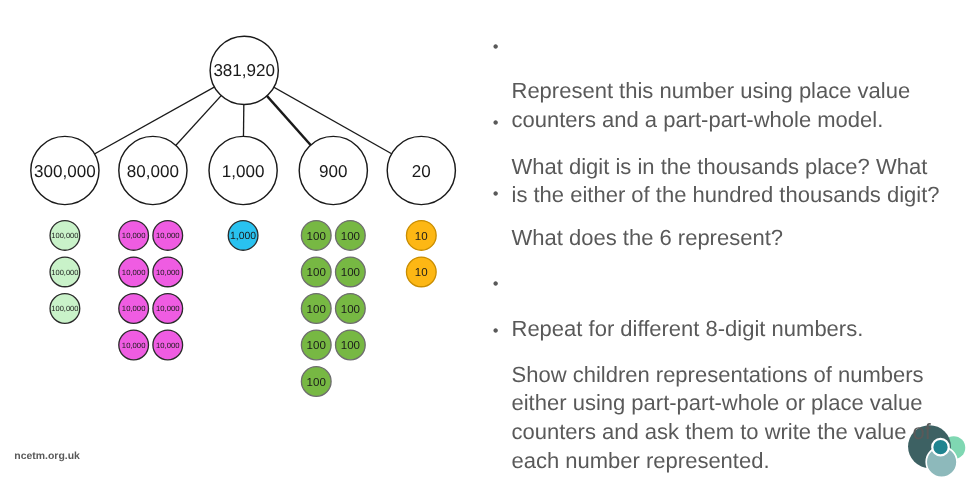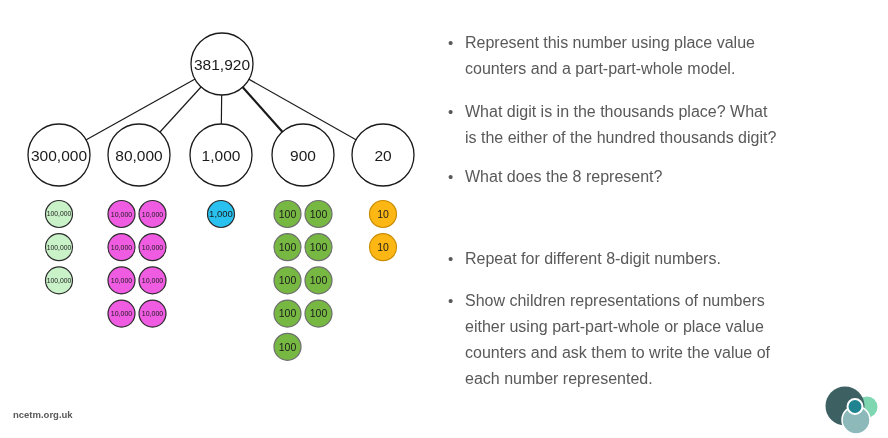--- a/index.html
+++ b/index.html
@@ -5,21 +5,21 @@
   html,body{margin:0;padding:0;background:#fff;}
   .slide{position:relative;width:888px;height:438px;background:#fff;overflow:hidden;
          font-family:"Liberation Sans",sans-serif;}
   svg{position:absolute;left:0;top:0;}
   svg .node{fill:#ffffff;stroke:#1a1a1a;stroke-width:1.3px;}
   svg .node-label{fill:#1a1a1a;font-family:"Liberation Sans",sans-serif;font-size:15.5px;text-anchor:middle;}
   svg line{stroke:#1a1a1a;}
   .panel{position:absolute;left:0;top:0;width:888px;height:438px;color:#595959;}
   .bullet{position:absolute;left:433px;display:flex;align-items:flex-start;}
   .bullet .dot{margin-left:15px;width:17px;font-size:15px;line-height:26px;flex:none;}
-  .bullet .btext{white-space:pre-line;font-size:16px;line-height:26px;width:392px;}
+  .bullet .btext{white-space:pre-line;font-size:20px;line-height:26px;width:392px;margin-top:40px;}
   .answer{position:absolute;left:433px;top:202px;width:420px;height:31px;
           display:flex;align-items:center;justify-content:center;
           font-size:16px;font-style:italic;background:#cfe2e9;}
   .site{position:absolute;left:13px;top:393px;font-size:9.5px;font-weight:bold;color:#595959;margin-top:16px;}
 </style>
 </head>
 <body>
 
 <div class="slide">
 
@@ -135,21 +135,21 @@
     </div>
 
     <div class="bullet" style="top:99px">
       <span class="dot">•</span>
       <span class="btext">What digit is in the thousands place? What
 is the either of the hundred thousands digit?</span>
     </div>
 
     <div class="bullet" style="top:164px">
       <span class="dot">•</span>
-      <span class="btext">What does the 8 represent?</span>
+      <span class="btext">What does the 6 represent?</span>
     </div>
 
 
     <div class="bullet" style="top:246px">
       <span class="dot">•</span>
       <span class="btext">Repeat for different 8-digit numbers.</span>
     </div>
 
     <div class="bullet" style="top:288px">
       <span class="dot">•</span>

